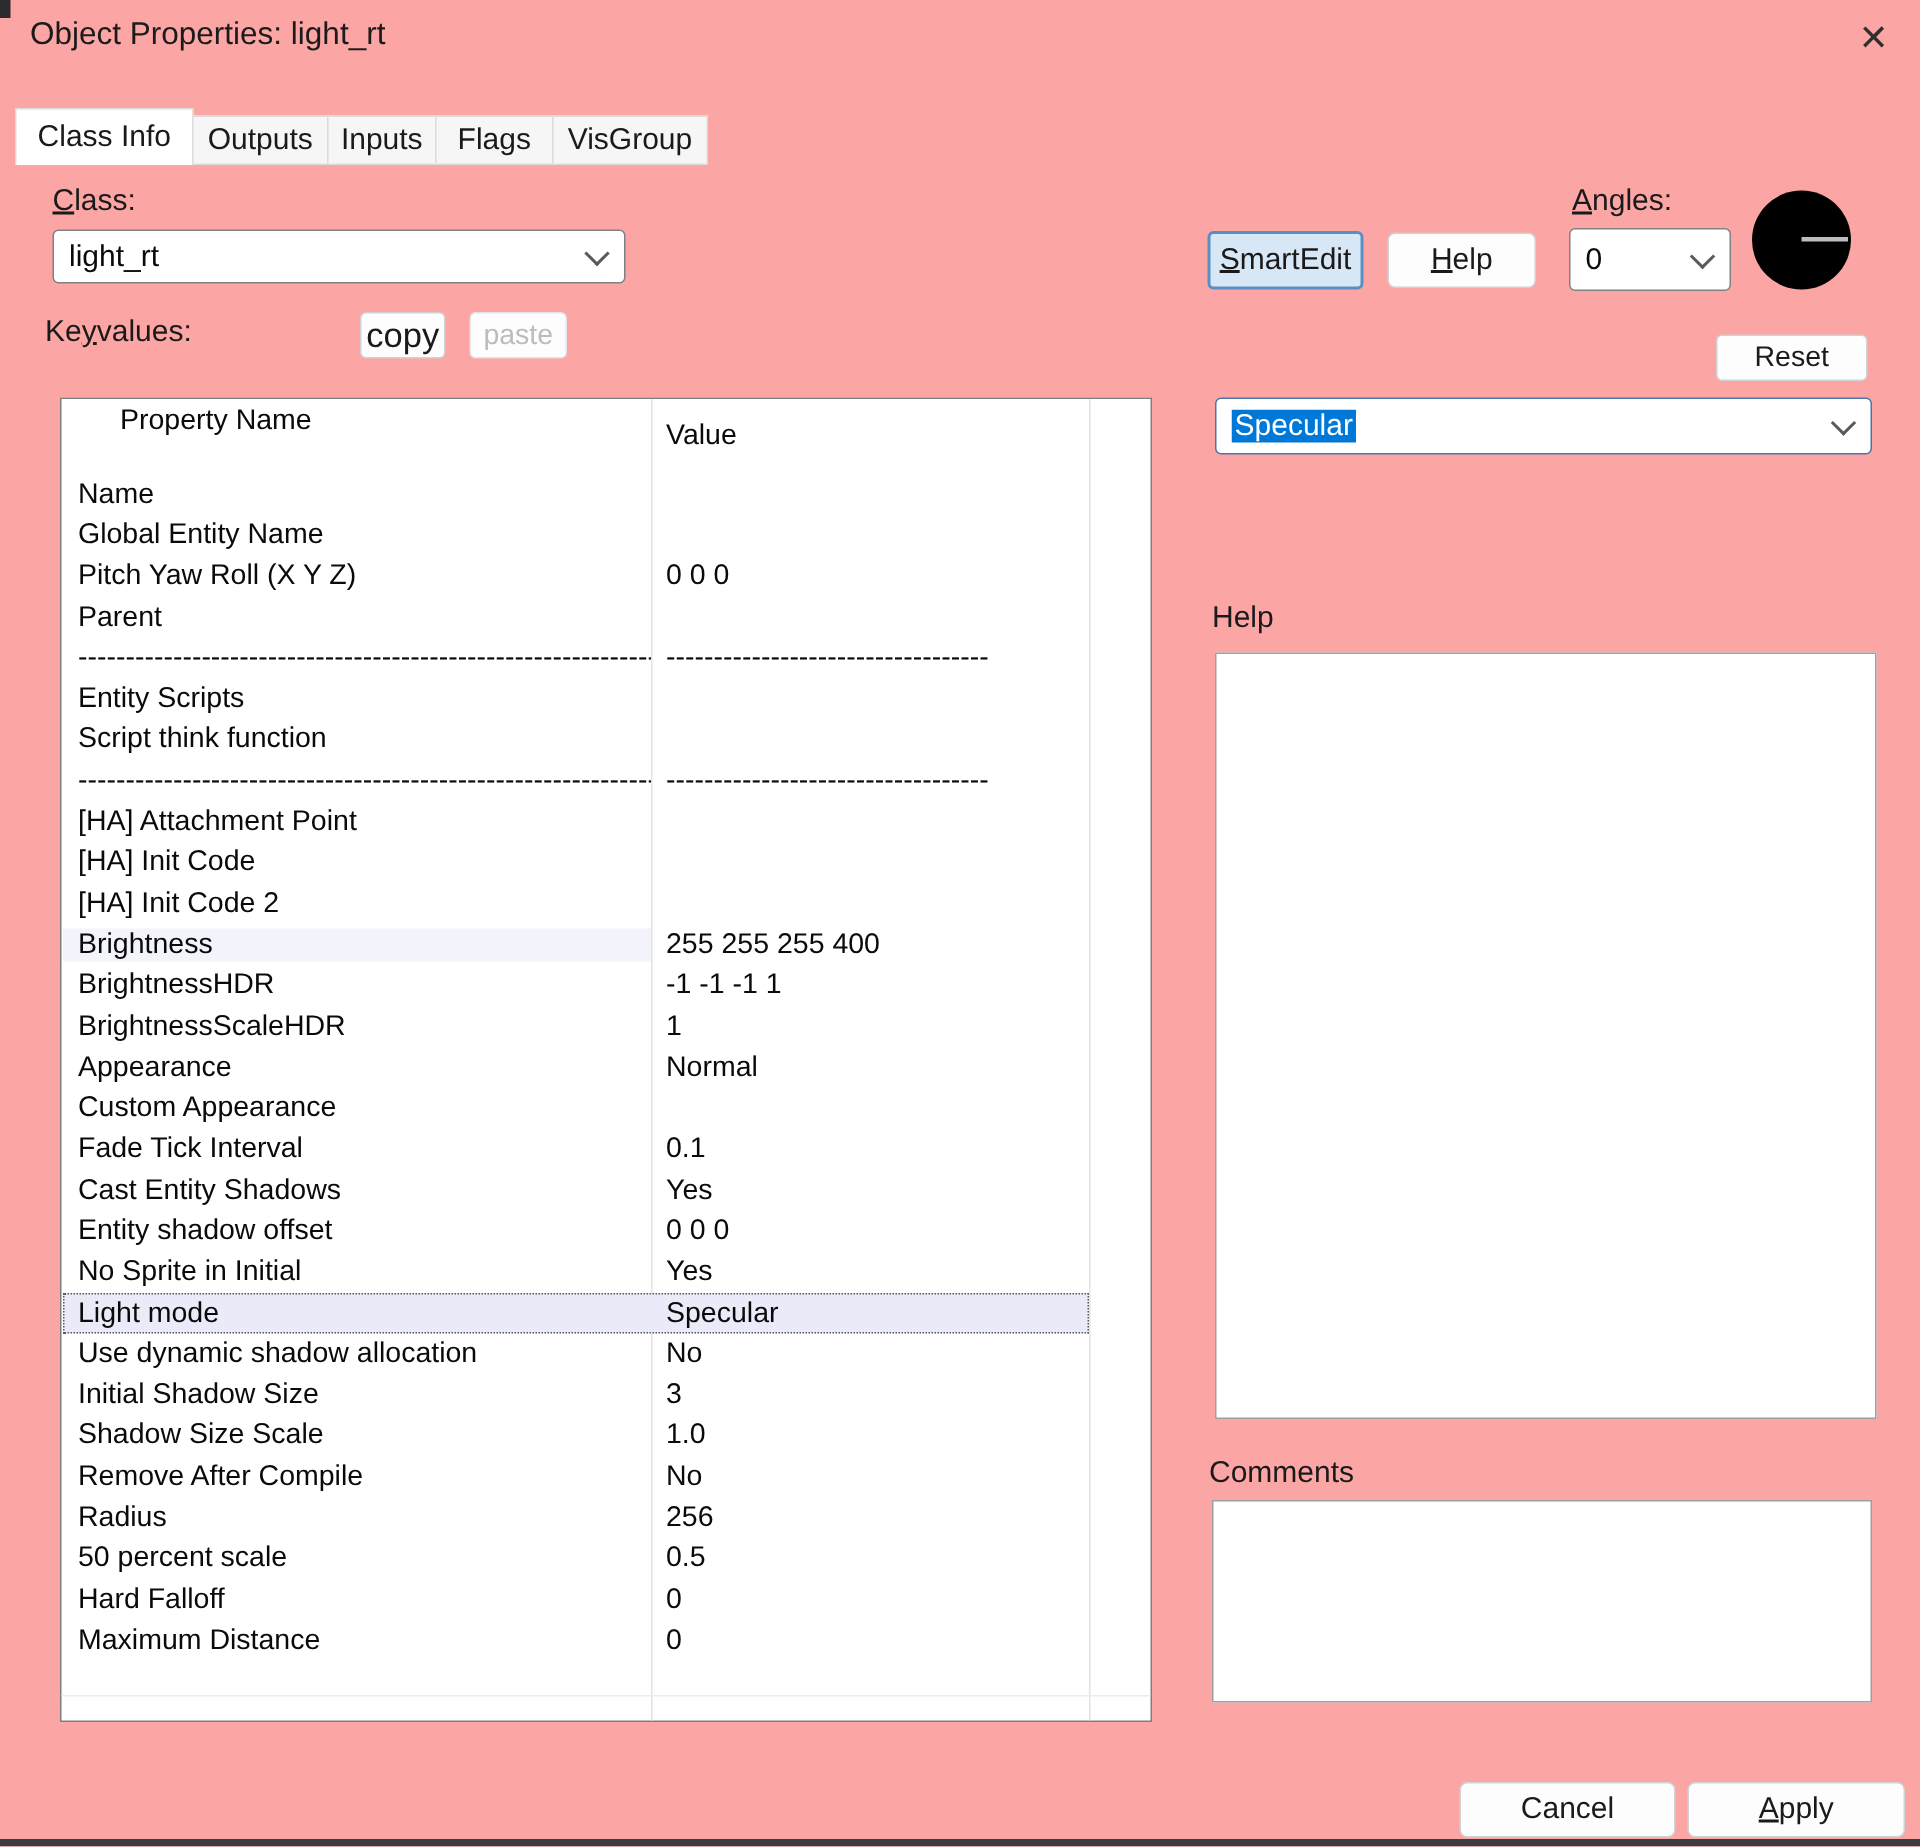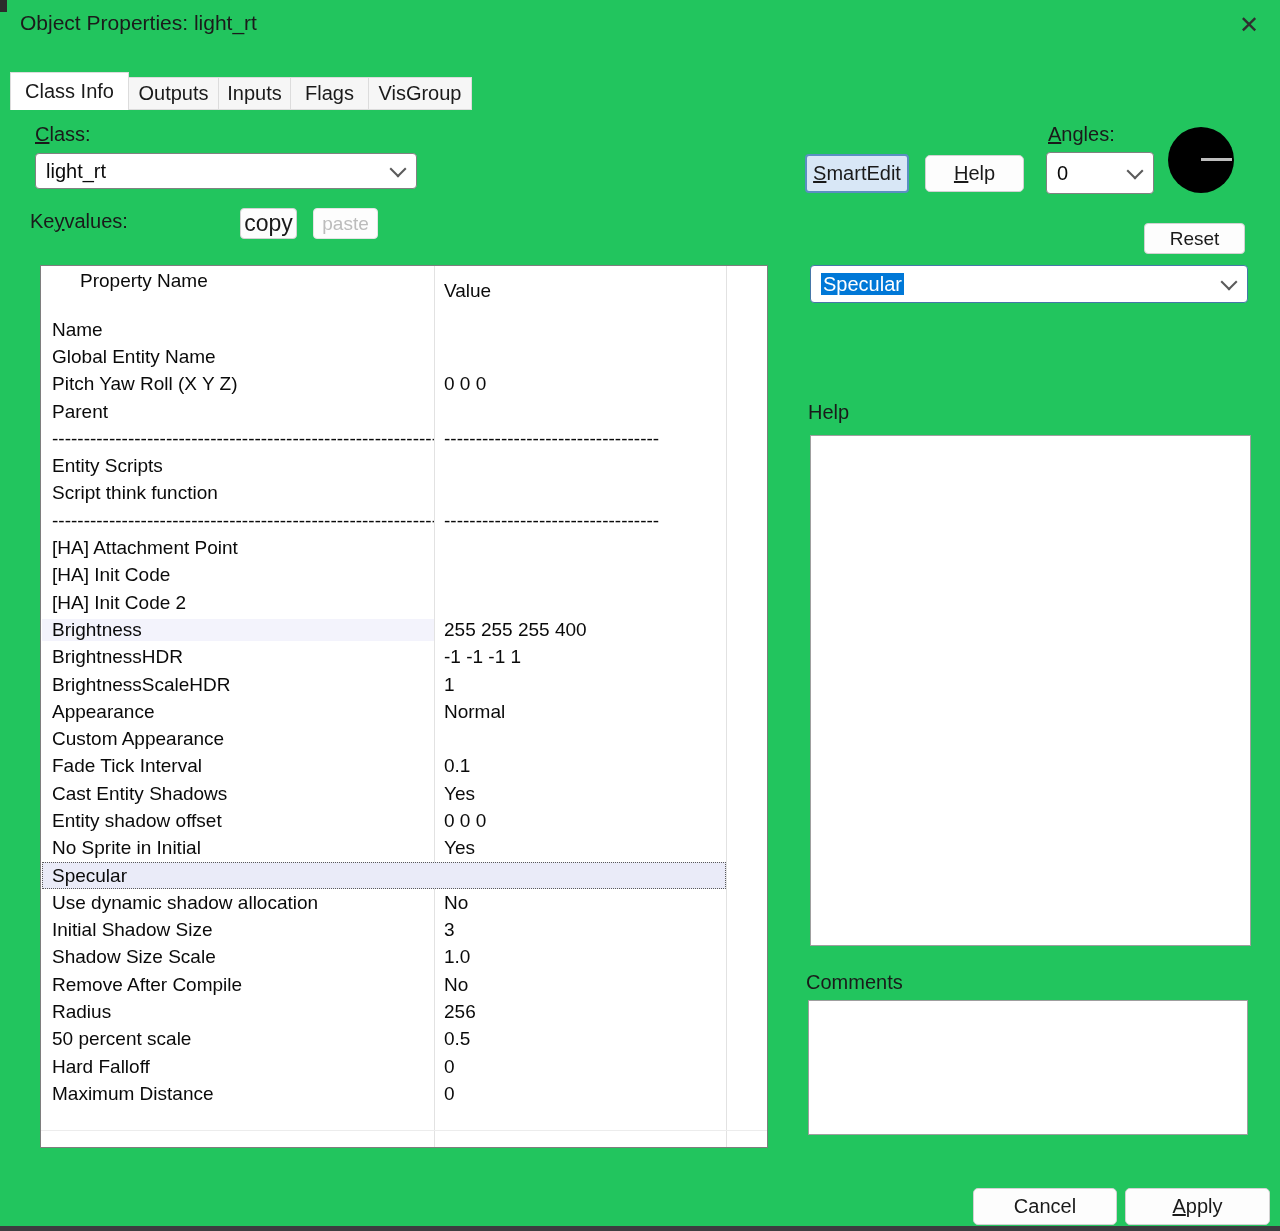--- a/index.html
+++ b/index.html
@@ -1,18 +1,18 @@
 <!DOCTYPE html>
 <html><head>
 <meta charset="utf-8">
 <style>
   * { margin:0; padding:0; }
   body { background:#e8e8e8; font-family:"Liberation Sans", sans-serif; }
   .dialog {
-    position:relative; width:1280px; height:1231px; background:#22c55e;
+    position:relative; width:1280px; height:1231px; background:#fca5a5;
     color:#0a0a0a; overflow:hidden; margin:0 auto;
   }
   .corner-artifact { position:absolute; left:0; top:0; width:7px; height:12px; background:#2c2c2c; }
   .bottom-edge { position:absolute; left:0; bottom:0; width:100%; height:5px; background:#3c3d40; }
 
   .title { position:absolute; left:20px; top:11px; font-size:21px; color:#1b1b1b; }
   .close-btn { position:absolute; right:14px; top:8px; font-size:24px; color:#2f2f2f; width:34px; height:34px;
     display:flex; align-items:center; justify-content:center; }
 
   .tabs { position:absolute; left:10px; top:72px; display:flex; align-items:flex-end; height:38px; }
@@ -209,20 +209,21 @@
         </div>
         <div class="trow">
           <div class="tname">Entity shadow offset</div>
           <div class="tvalue">0 0 0</div>
         </div>
         <div class="trow">
           <div class="tname">No Sprite in Initial</div>
           <div class="tvalue">Yes</div>
         </div>
         <div class="trow sel">
+          <div class="tname">Light mode</div>
           <div class="tvalue">Specular</div>
         </div>
         <div class="trow">
           <div class="tname">Use dynamic shadow allocation</div>
           <div class="tvalue">No</div>
         </div>
         <div class="trow">
           <div class="tname">Initial Shadow Size</div>
           <div class="tvalue">3</div>
         </div>

